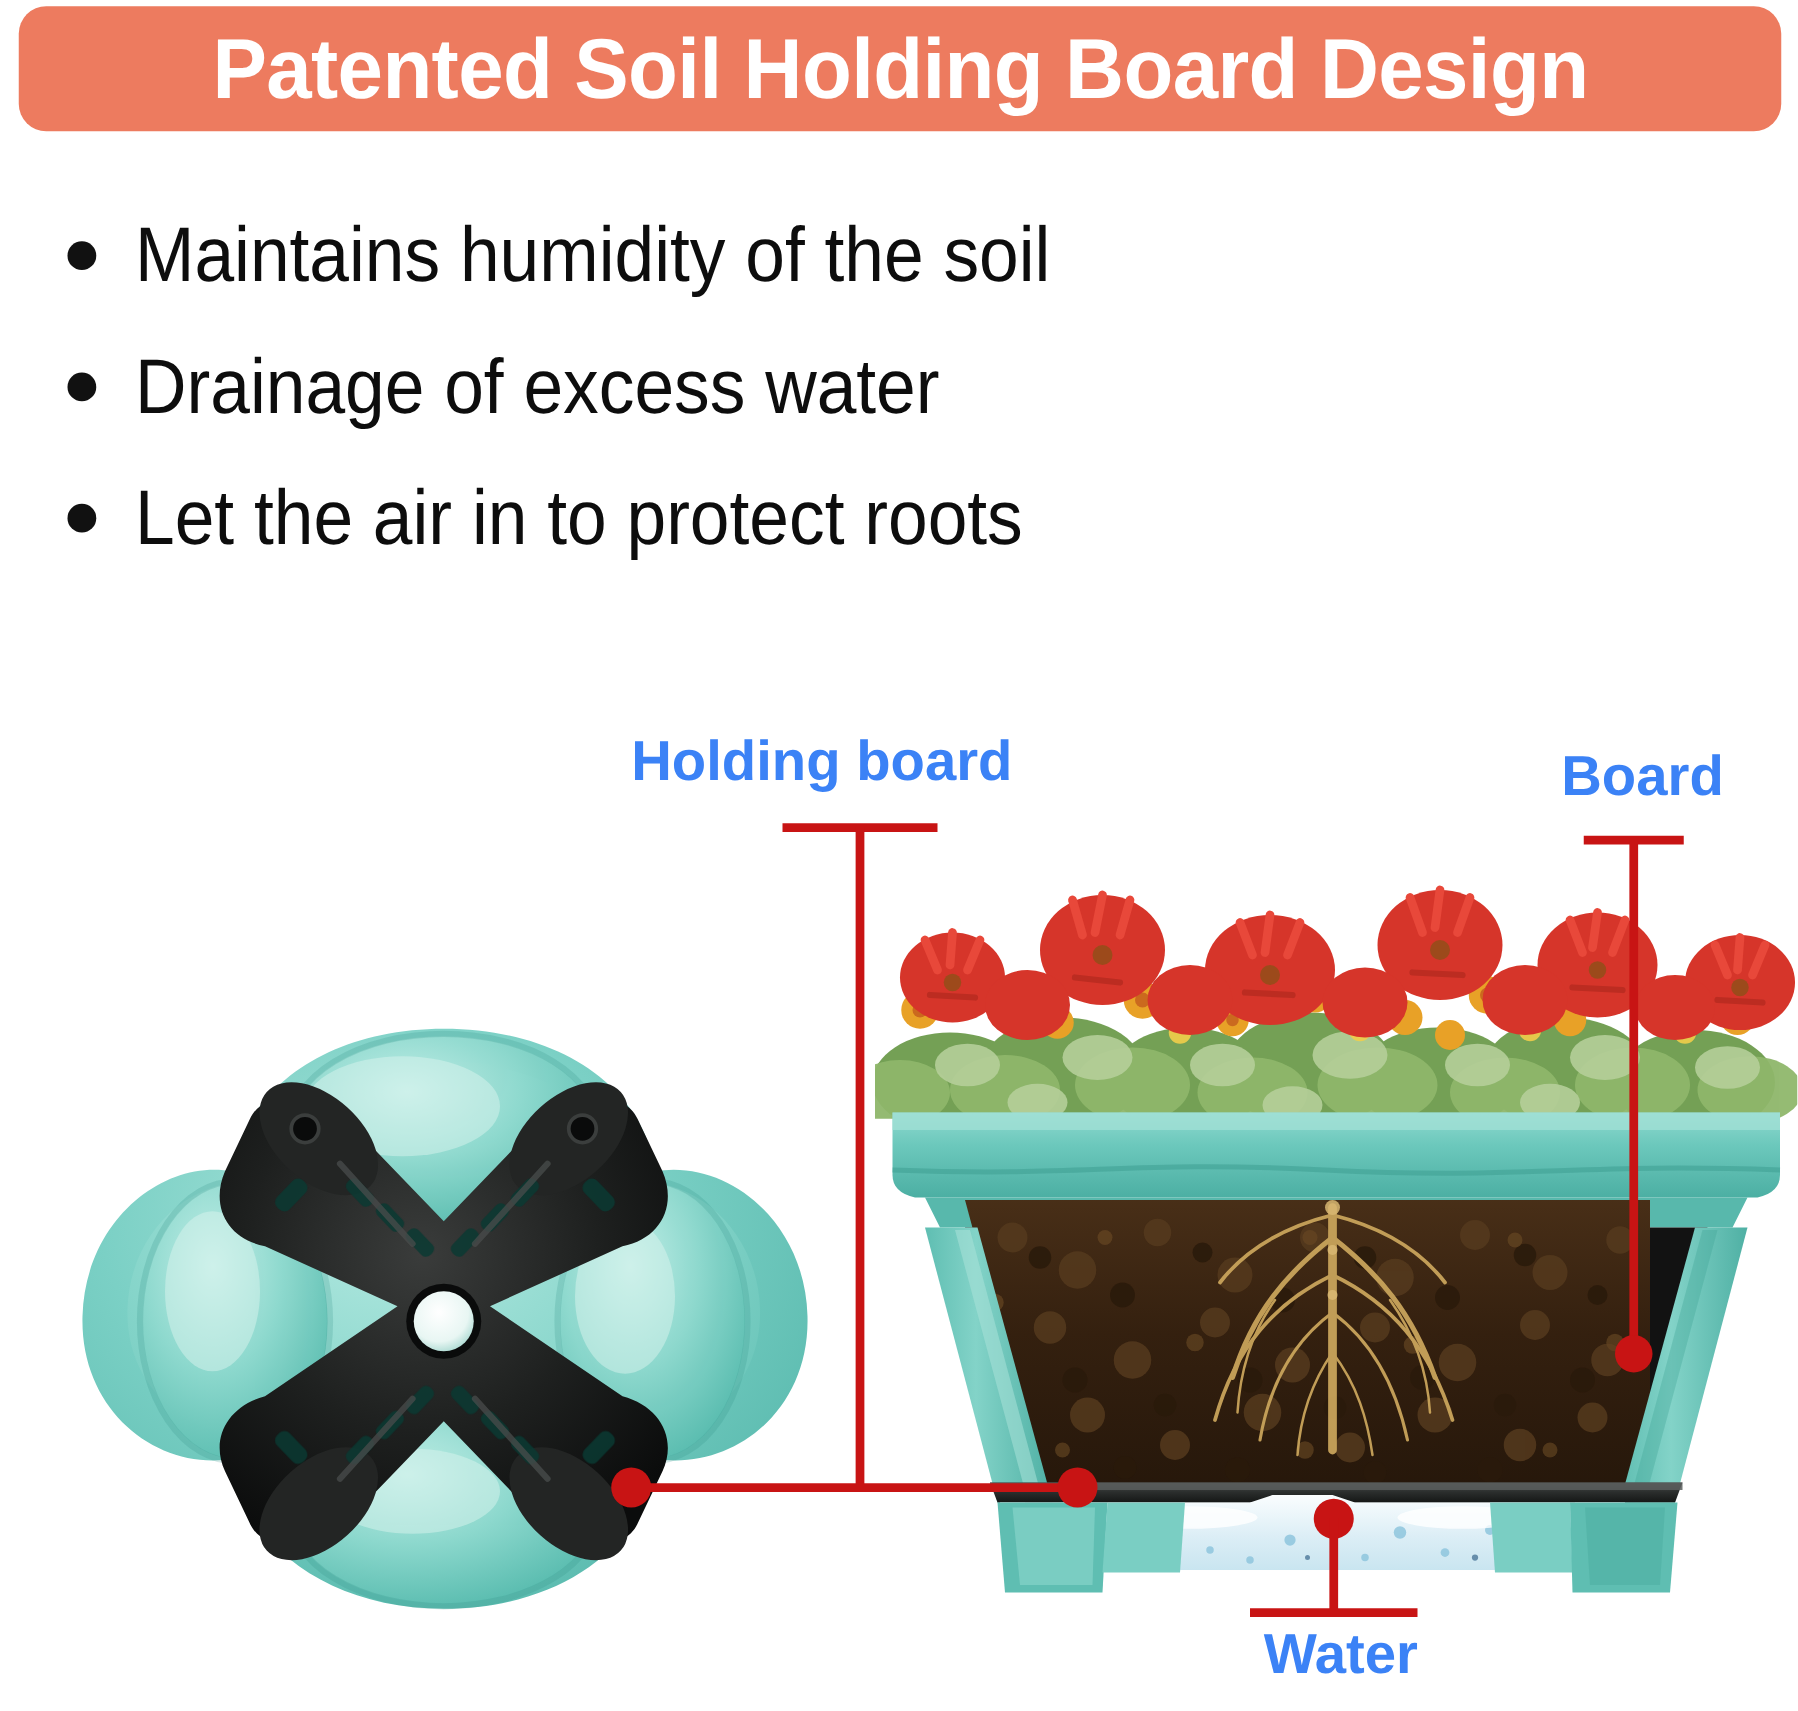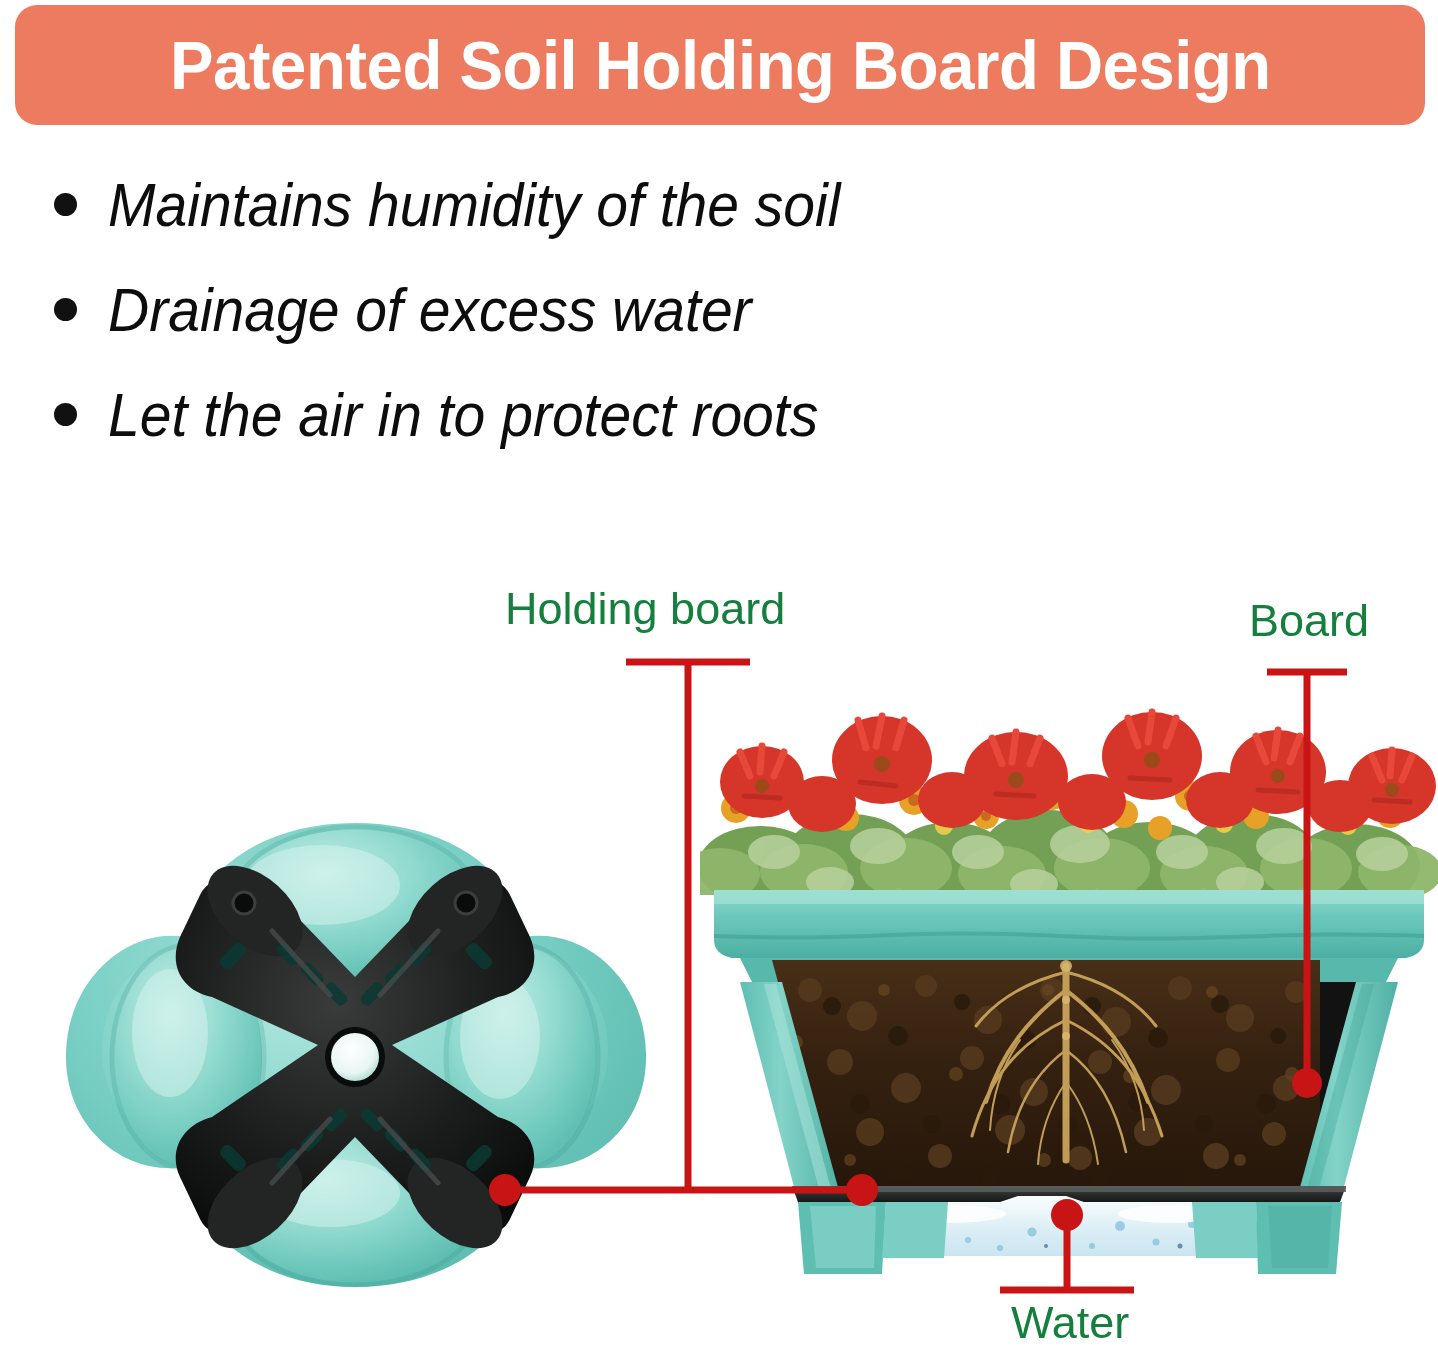--- a/index.html
+++ b/index.html
@@ -1,45 +1,45 @@
 <!DOCTYPE html>
 <html><head>
 <meta charset="utf-8">
 <style>
   html,body{margin:0;padding:0;background:#ffffff;}
   body{width:1438px;height:1369px;position:relative;overflow:hidden;
        font-family:"Liberation Sans",sans-serif;}
 
   
   #banner{
-    position:absolute;left:15px;top:5px;width:1410px;height:120px;
+    position:absolute;left:15px;top:5px;width:1410px;height:100px;
     background:#ED7B5F;border-radius:22px;
     display:flex;align-items:center;justify-content:center;
   }
   #banner-title{
     color:#FFFFFF;font-size:68px;font-weight:bold;line-height:1;
     letter-spacing:-0.5px;white-space:nowrap;
     transform:scaleX(0.96);transform-origin:center;
   }
 
   
-  #bullets{position:absolute;left:40px;top:152px;width:1100px;font-style:italic;}
+  #bullets{position:absolute;left:40px;top:152px;width:1100px;}
   .bullet-row{display:flex;align-items:center;height:105px;}
   .bullet-dot{
     width:23px;height:23px;border-radius:50%;background:#111111;
     flex:0 0 auto;margin-left:14px;margin-right:31px;
   }
   .bullet-text{
     color:#0D0D0D;font-size:62px;font-weight:400;line-height:1;
     white-space:nowrap;transform:scaleX(0.92);transform-origin:left center;
   }
 
   
   .callout-label{
-    position:absolute;color:#15803d;font-size:45px;font-weight:normal;
+    position:absolute;color:#3b82f6;font-size:45px;font-weight:bold;
     white-space:nowrap;line-height:1;
   }
   #label-holding-board{left:505px;top:586px;}
   #label-soil{left:1249px;top:598px;}
   #label-water{left:985px;top:1300px;margin-left:26px;}
 
   
   #connectors{position:absolute;left:0;top:0;width:1438px;height:1369px;
               pointer-events:none;}
 

